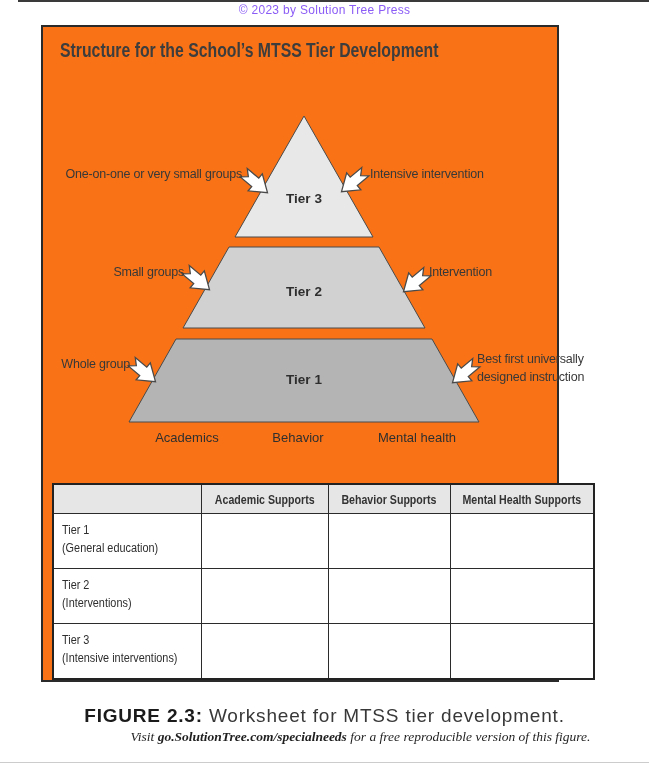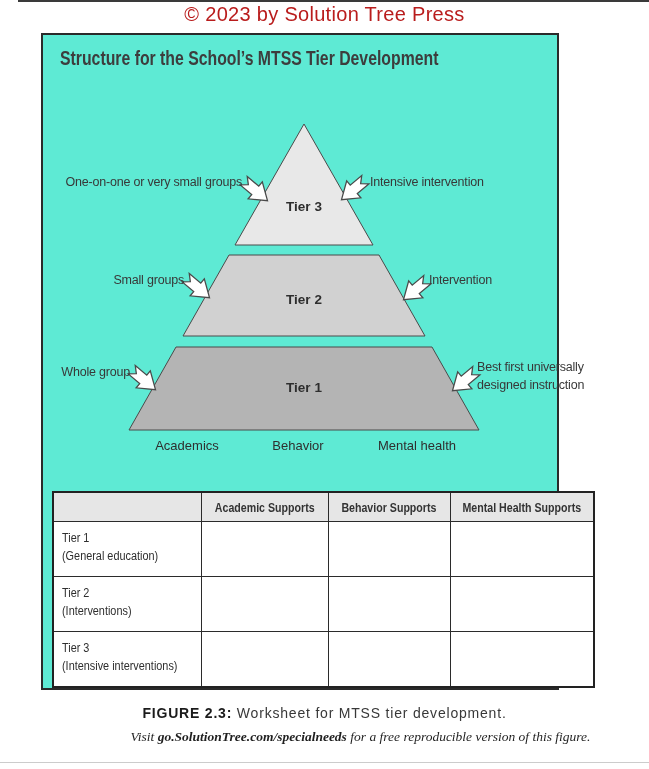--- a/index.html
+++ b/index.html
@@ -1,22 +1,22 @@
 <!DOCTYPE html>
 <html><head>
 <meta charset="utf-8">
 <style>
   html,body{margin:0;padding:0;background:#fff;}
   .page{position:relative;width:649px;height:769px;background:#fff;overflow:hidden;
         font-family:"Liberation Sans",sans-serif;}
   .top-rule{position:absolute;top:0;left:18px;right:0;height:2px;background:#3a3a3a;}
   .copyright{position:absolute;top:3px;left:0;width:100%;text-align:center;
-             font-size:20px;letter-spacing:.3px;color:#b91c1c;}
-  .sheet{position:absolute;left:41px;top:33px;width:518px;height:657px;
-         box-sizing:border-box;border:2px solid #2a2a2a;background:#5eead4;}
+             font-size:12px;letter-spacing:.3px;color:#8b5cf6;}
+  .sheet{position:absolute;left:41px;top:25px;width:518px;height:657px;
+         box-sizing:border-box;border:2px solid #2a2a2a;background:#f97316;}
   .title{position:absolute;left:17px;top:12px;white-space:nowrap;}
   .title span{display:inline-block;transform:scaleX(.79);transform-origin:left center;
               font-weight:bold;font-size:20px;color:#3d3d3d;letter-spacing:0;}
   .subtitle{position:absolute;left:17px;top:42px;white-space:nowrap;}
   .subtitle span{display:inline-block;transform:scaleX(.78);transform-origin:left center;
               font-weight:bold;font-size:12.5px;color:#4a4a4a;}
   .diagram{position:absolute;left:0;top:75px;width:565px;height:358px;}
   .d-label{font-family:"Liberation Sans",sans-serif;font-size:12.5px;fill:#383838;letter-spacing:-.2px;}
   .d-tier{font-family:"Liberation Sans",sans-serif;font-size:13.5px;font-weight:bold;fill:#2e2e2e;}
   .d-base{font-family:"Liberation Sans",sans-serif;font-size:13px;fill:#2f2f2f;}
@@ -25,21 +25,21 @@
   .tier-table{position:absolute;left:9px;top:456px;width:543px;border-collapse:collapse;
               table-layout:fixed;border:2px solid #222;}
   .tier-table th,.tier-table td{border:1px solid #2b2b2b;vertical-align:top;padding:0;margin-top:38px;}
   .tier-table th{height:28px;background:#e6e6e6;vertical-align:middle;text-align:center;}
   .tier-table th span{display:inline-block;transform:scaleX(.85);transform-origin:center;
               font-weight:bold;font-size:12.5px;color:#333;white-space:nowrap;}
   .tier-table td{height:54px;background:#fff;}
   .row-label{padding:7px 2px 0 8px;font-size:12.5px;color:#2e2e2e;line-height:18px;}
   .row-label span{display:block;transform:scaleX(.87);transform-origin:left center;white-space:nowrap;}
   .cap1{position:absolute;top:705px;left:0;width:100%;text-align:center;
-        font-size:14px;letter-spacing:.8px;color:#383838;}
+        font-size:19px;letter-spacing:.8px;color:#383838;}
   .cap1 b{color:#1b1b1b;letter-spacing:.8px;}
   .cap2{position:absolute;top:729px;left:0;width:100%;text-align:center;
         font-family:"Liberation Serif",serif;font-style:italic;font-size:13.5px;color:#1f1f1f;margin-left:36px;}
   .cap2 b{font-weight:bold;}
   .bottom-rule{position:absolute;top:762px;left:0;right:0;height:1px;background:#ccc;}
 </style>
 </head>
 <body>
 
 <div class="page">

